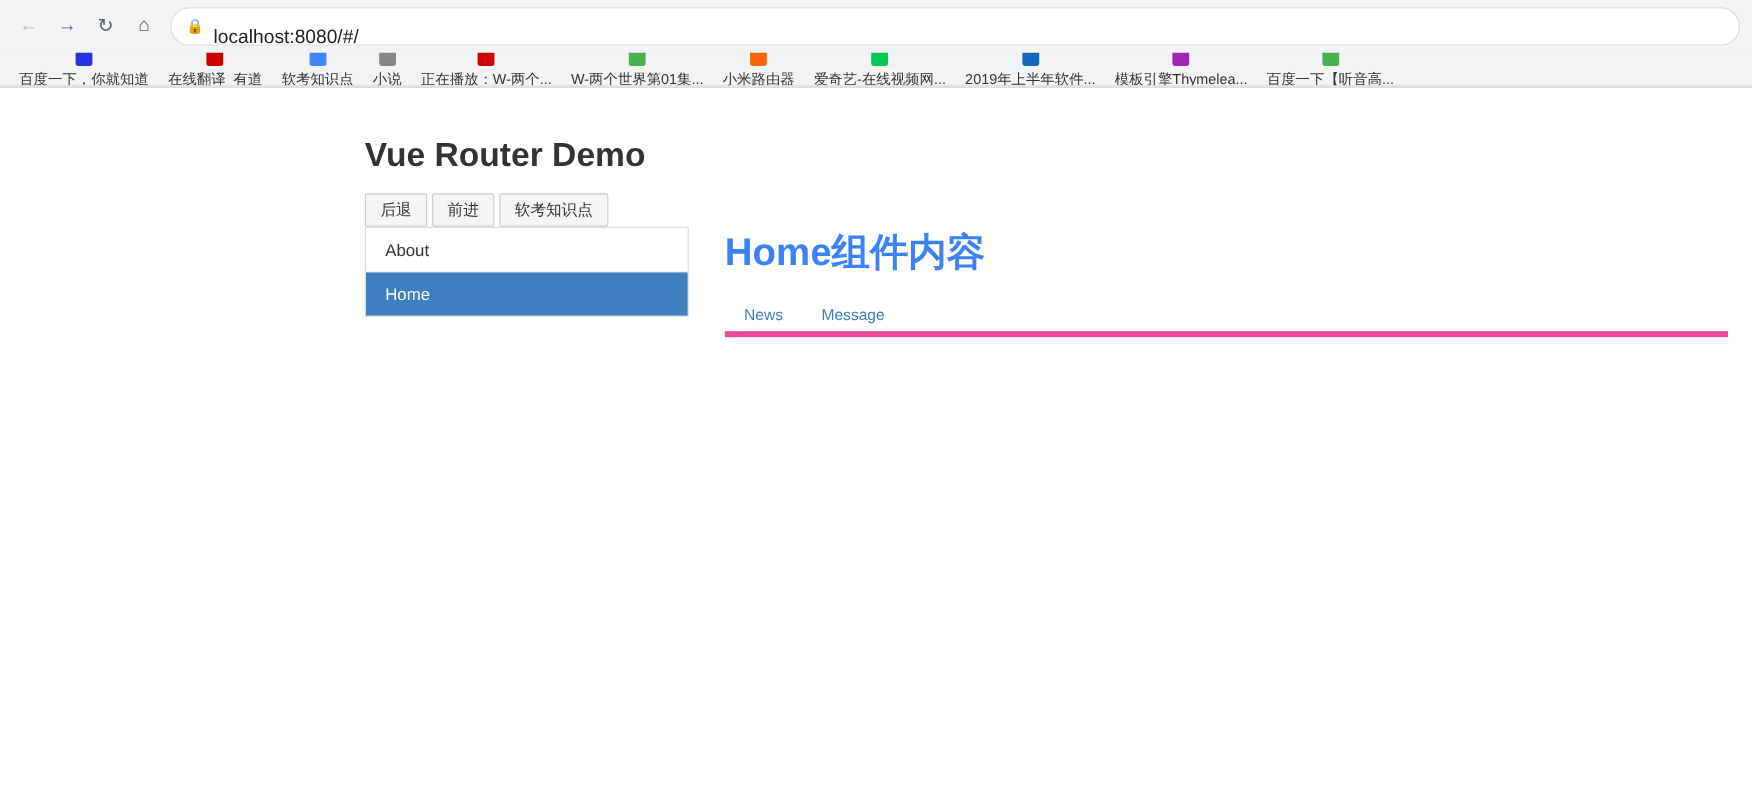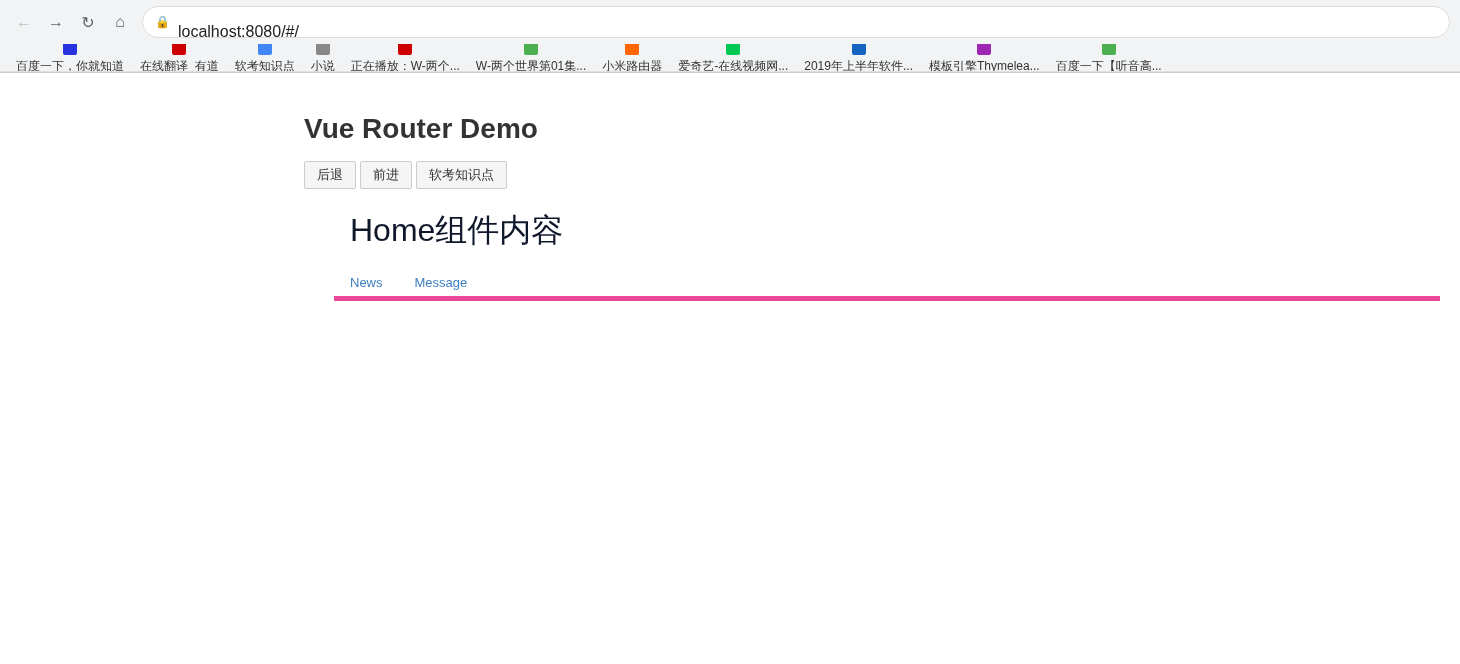--- a/index.html
+++ b/index.html
@@ -119,21 +119,20 @@
     .app-title {
       font-size: 28px;
       font-weight: bold;
       color: #333;
       margin-bottom: 16px;
     }
 
     .button-group {
       display: flex;
       gap: 4px;
-      margin-bottom: 20px;
     }
 
     .btn {
       padding: 4px 12px;
       border: 1px solid #ccc;
       background: #f5f5f5;
       cursor: pointer;
       font-size: 13px;
       border-radius: 2px;
       color: #333;
@@ -170,24 +169,23 @@
     }
 
     
     .content-area {
       flex: 1;
       padding-left: 30px;
     }
 
     .component-title {
       font-size: 32px;
-      color: #0f172a;
+      color: #3b82f6;
       margin-bottom: 16px;
-      font-weight: normal;
-      margin-left: 16px;
+      font-weight: bold;
     }
 
     .sub-nav {
       display: flex;
       gap: 0;
       border-bottom: 5px solid #ec4899;
       padding-bottom: 0;
     }
 
     .sub-nav-item {
@@ -266,20 +264,25 @@
 <div class="page-content">
   <h1 class="app-title">Vue Router Demo</h1>
 
   <div class="button-group">
     <button class="btn">后退</button>
     <button class="btn">前进</button>
     <button class="btn">软考知识点</button>
   </div>
 
   <div class="main-layout">
+    <nav class="nav-sidebar">
+
+    <div class="nav-item">About</div>
+        <div class="nav-item active">Home</div>
+      </nav>
 
     <div class="content-area">
       <h2 class="component-title">Home组件内容</h2>
       <div class="sub-nav">
 
       <a class="sub-nav-item" href="#">News</a>
           <a class="sub-nav-item" href="#">Message</a>
         </div>
     </div>
   </div>

